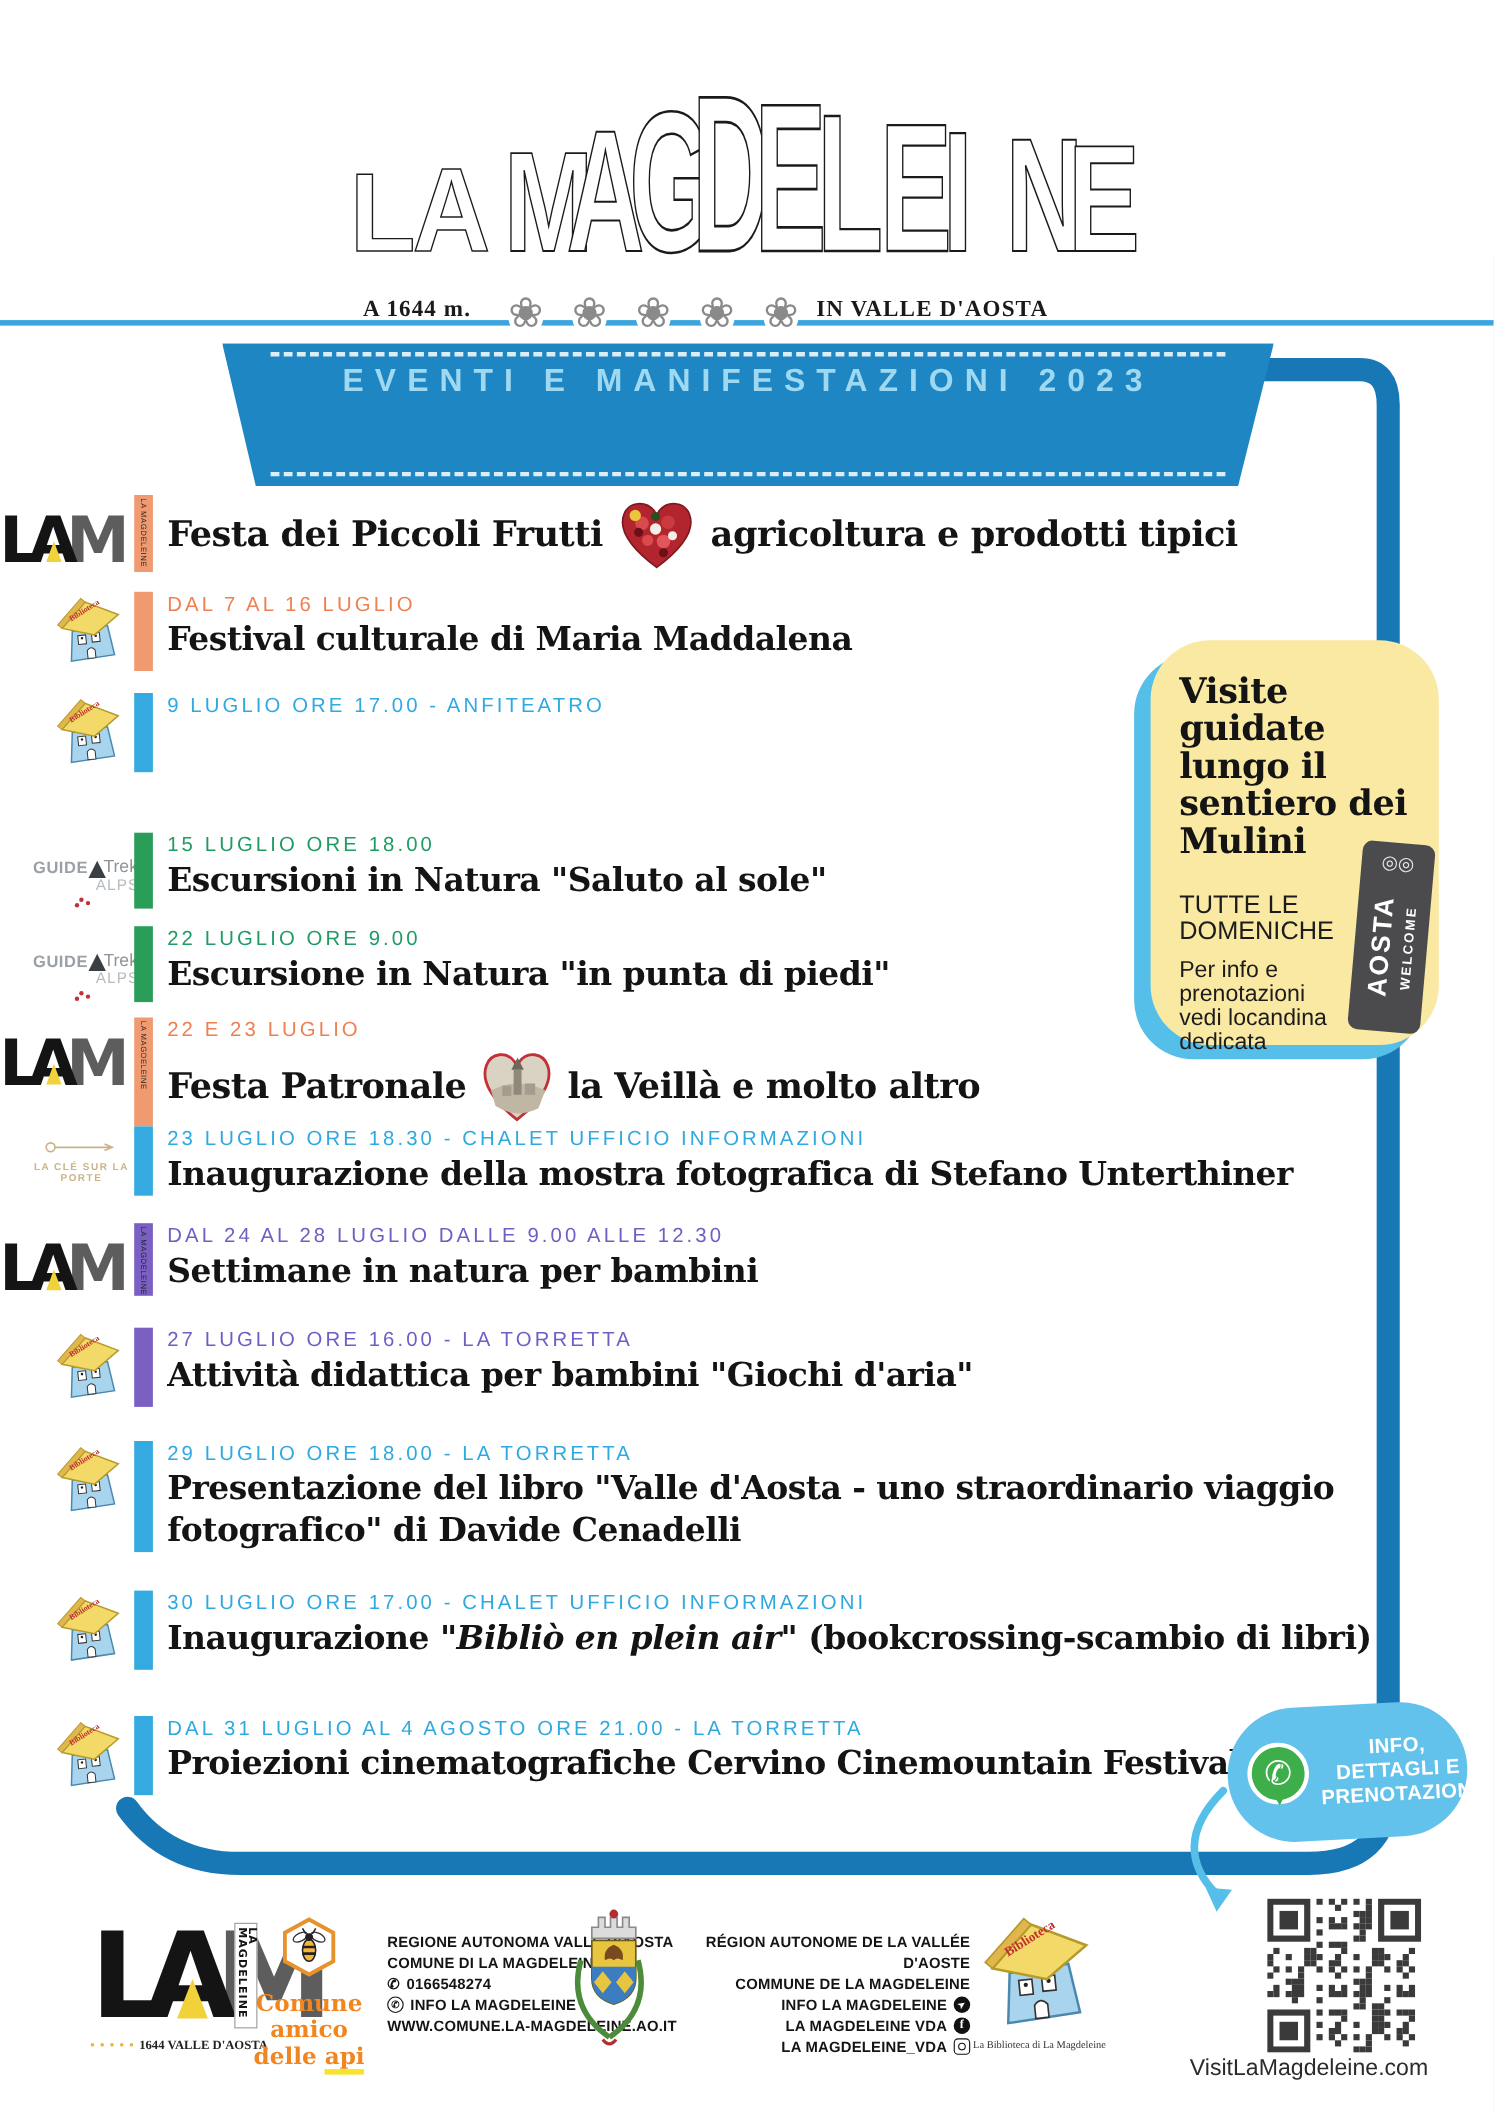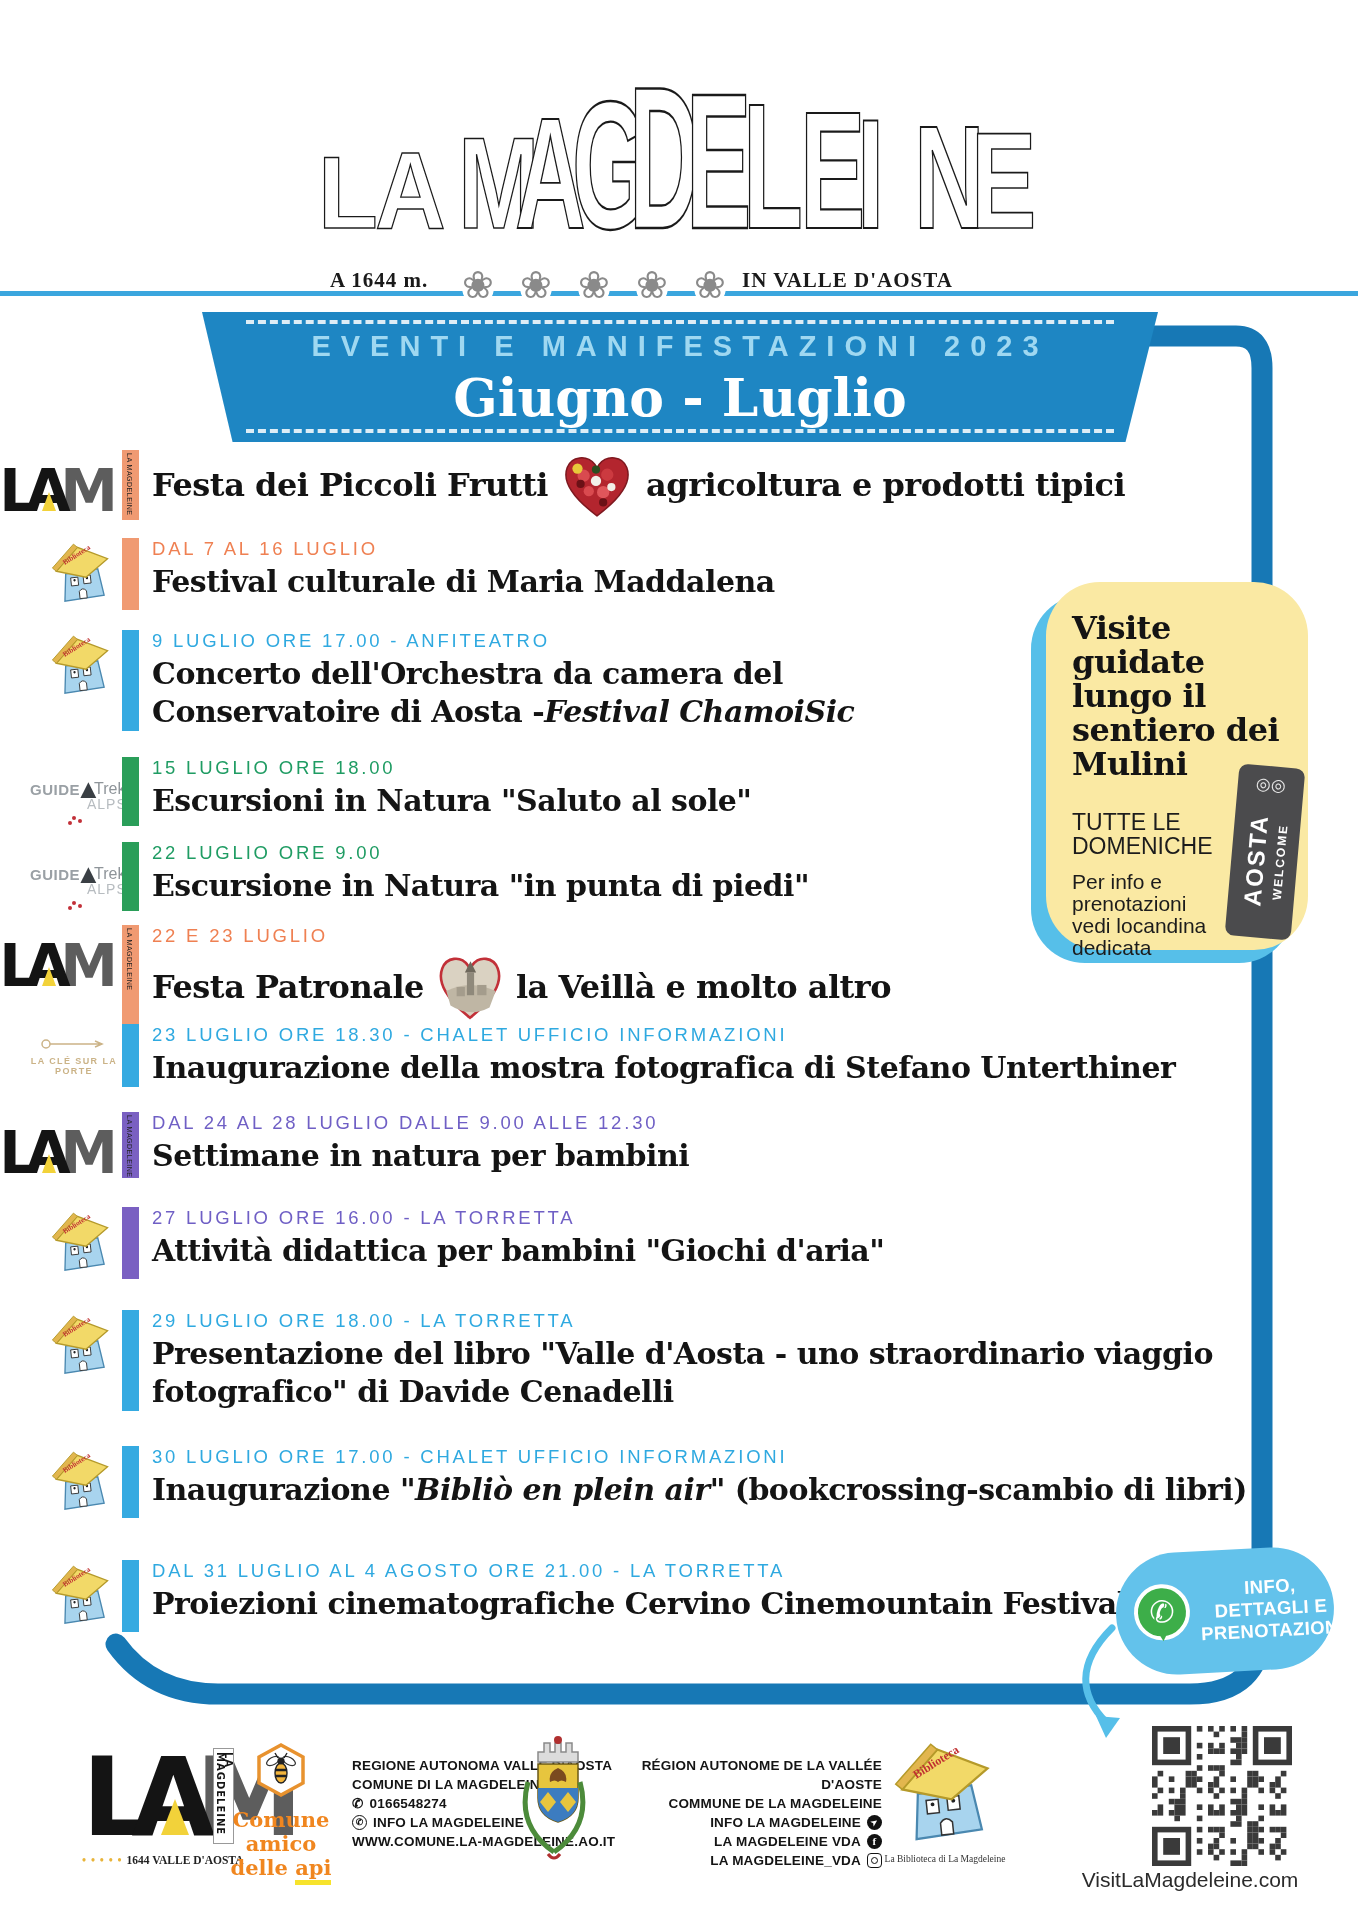--- a/index.html
+++ b/index.html
@@ -150,21 +150,20 @@
   <span class="flower" style="left:520px">❀</span>
   <span class="flower" style="left:578px">❀</span>
   <span class="flower" style="left:636px">❀</span>
   <span class="flower" style="left:694px">❀</span>
   <div class="loc-text">IN VALLE D'AOSTA</div>
 
   <div class="banner">
     <div class="dash-top"></div>
     <div class="dash-bottom"></div>
     <div class="banner-title">EVENTI E MANIFESTAZIONI 2023</div>
-    <div class="banner-sub">Giugno - Luglio</div>
   </div>
 
   <div id="events-root">
       <div class="event-row big" style="top: 450px;">
         <div class="icon-cell">
           <div class="lam-logo lam-small">
     <span class="lamL">L</span>
             <span class="lamA">A<span class="tri"></span></span>
             <span class="lamM">M</span>
           </div>
@@ -234,29 +233,20 @@
       <path d="M35 67 v-8 q4 -5 8 0 v8 z" fill="#fff" stroke="#333"></path>
       <path d="M12 34 L38 10 L70 26 L44 44 Z" fill="#F2D968" stroke="#b59a2a" stroke-width="1.5"></path>
       <path d="M12 34 L38 10 L34 6 L8 30 Z" fill="#E2B64E" stroke="#b59a2a"></path>
       <text x="22" y="28" font-size="8" fill="#C03030" font-weight="bold" transform="rotate(-26 22 28)" font-family="Liberation Serif, serif">Biblioteca</text>
     </g>
           </svg>
         </div>
         <div class="bar" style="background: rgb(53, 170, 225);"></div>
         <div>
           <div class="ev-date" style="color: rgb(47, 169, 224);">9 LUGLIO ORE 17.00 - ANFITEATRO</div>
-          <div class="ev-title">
-            <div class="ev-line">
-              <span>Concerto dell'Orchestra da camera del</span>
-            </div>
-            <div class="ev-line">
-              <span>Conservatoire di Aosta - </span>
-              <span class="it">Festival ChamoiSic</span>
-            </div>
-          </div>
         </div>
       </div>
       <div class="event-row" style="top: 757px;">
         <div class="icon-cell">
           <div class="gt">
     <span class="gt-g">GUIDE</span>
             <span class="gt-tri">▲</span>
     <span class="gt-trek">Trek</span>
             <span class="gt-alps">ALPS</span>
           </div>

